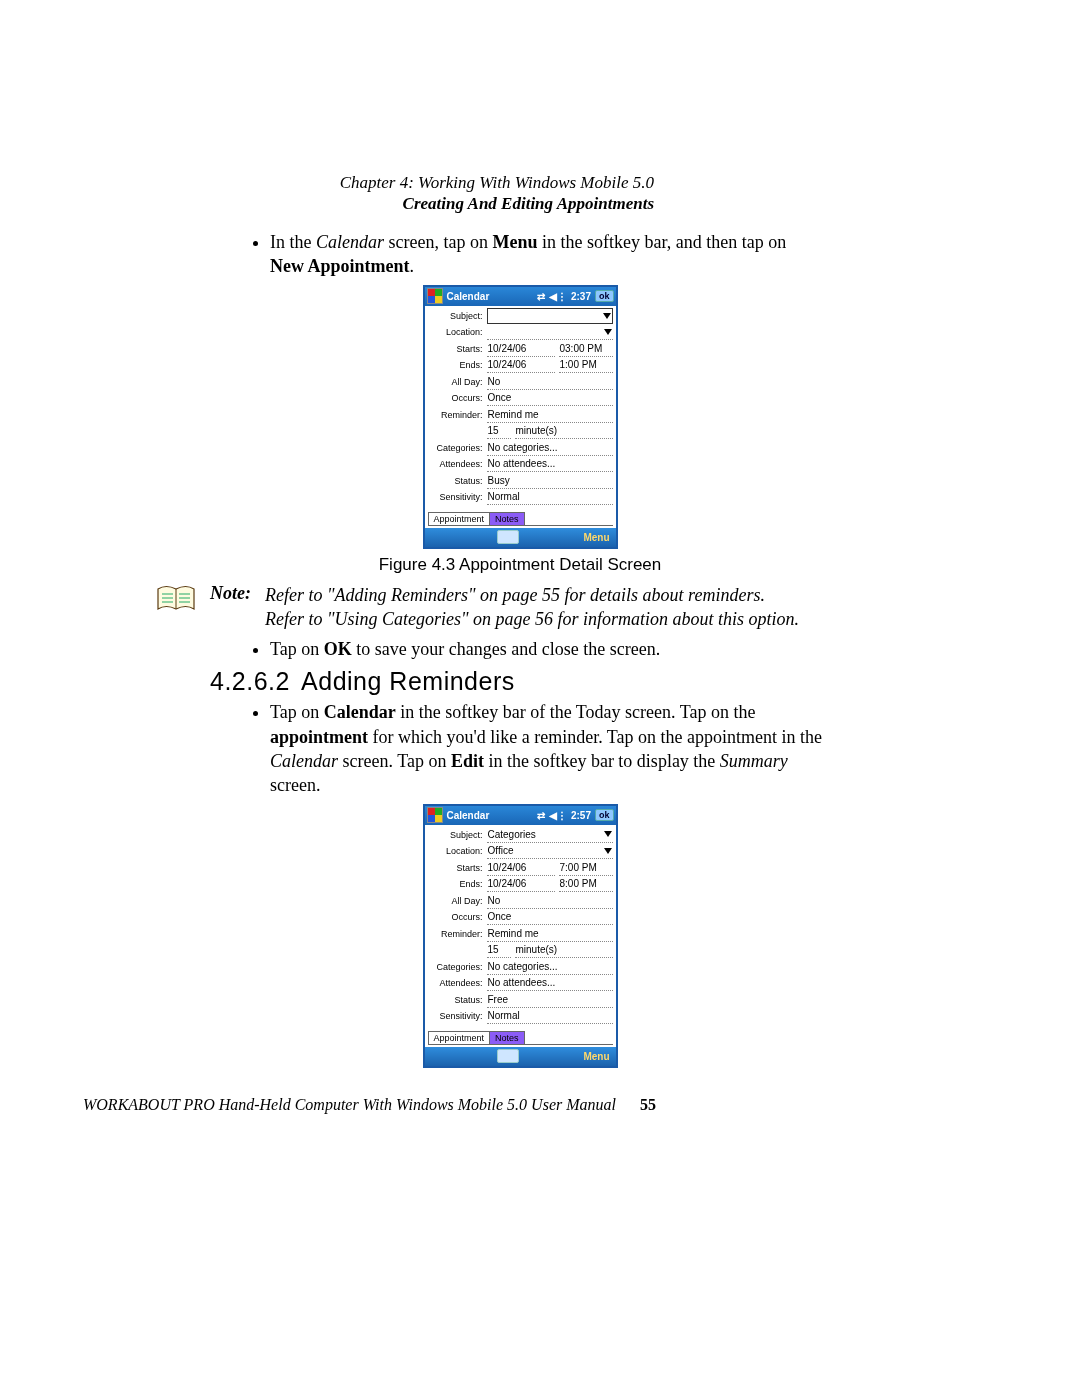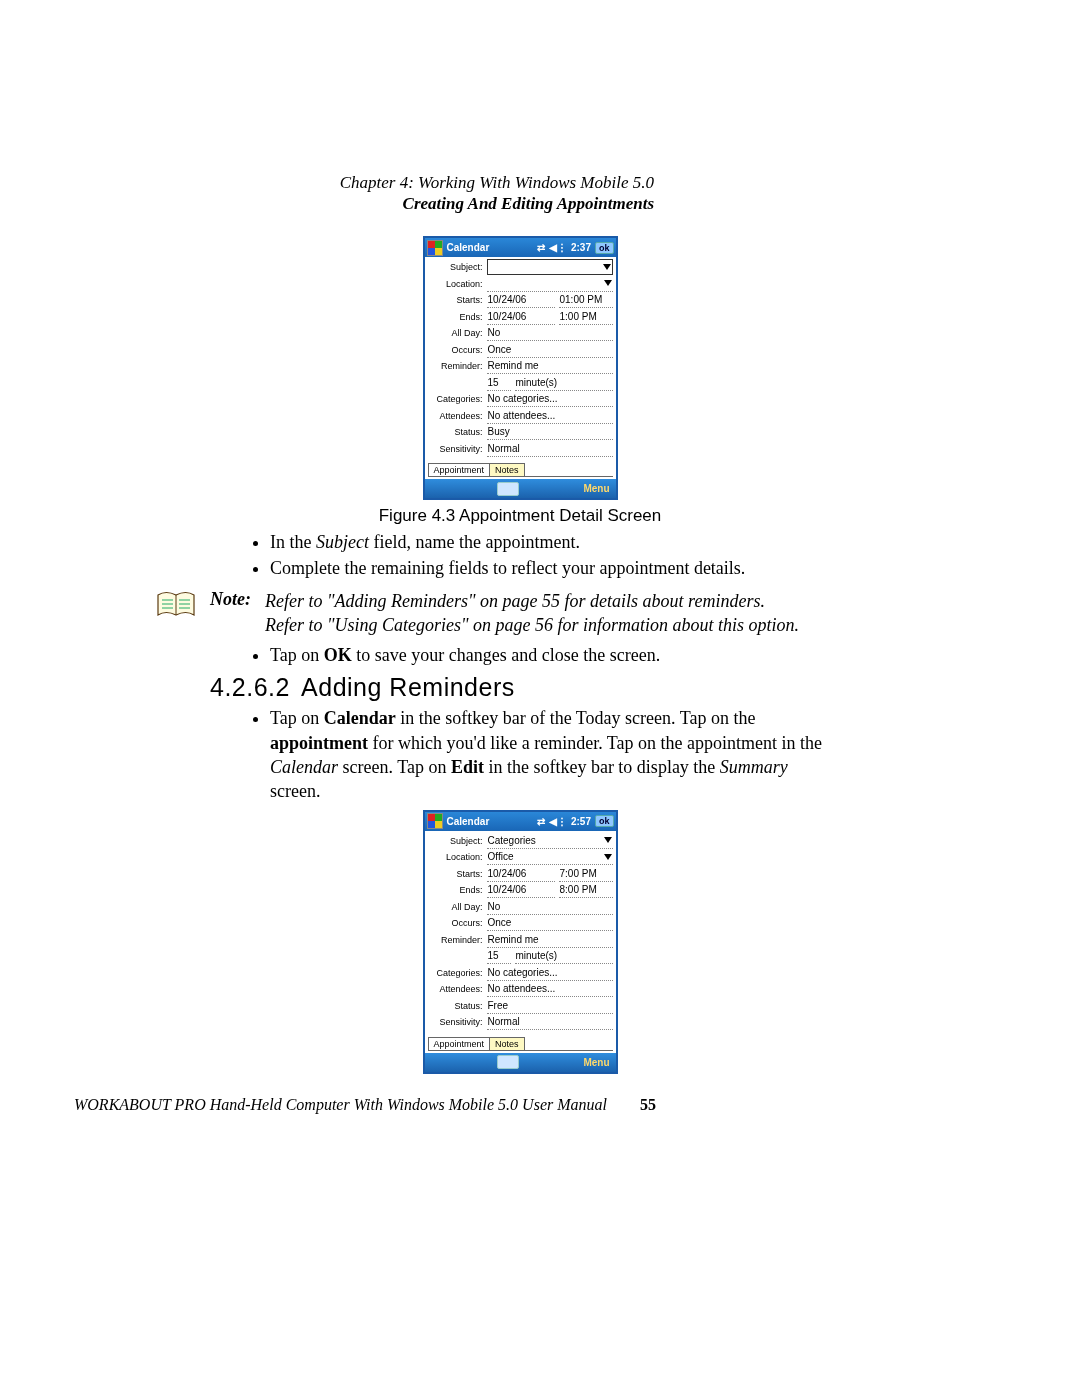--- a/index.html
+++ b/index.html
@@ -80,21 +80,21 @@
     font-size: 18px;
     line-height: 1.35;
   }
   .footer {
     position: absolute;
     bottom: 283px;
     right: 248px;
     font-style: italic;
     font-size: 16px;
   }
-  .footer .pnum { font-weight: bold; font-style: normal; margin-left: 29px; }
+  .footer .pnum { font-weight: bold; font-style: normal; margin-left: 20px; }
 
   
   .wm {
     width: 195px;
     margin: 6px auto 2px auto;
     border: 2px solid #1a5aa8;
     font-family: Tahoma, Arial, sans-serif;
     font-size: 10px;
     color: #000;
     box-sizing: border-box;
@@ -134,21 +134,21 @@
                    padding:0 1px; display:flex;align-items:center;height:15px;}
   .wm .row .inp {
     flex:1; height:14px; border:1px solid #333; background:#fff; padding:0 1px;
     display:flex; align-items:center; font-size:10px;
   }
   .wm .row .dd { width:0;height:0;border-left:4px solid transparent;border-right:4px solid transparent;
                  border-top:6px solid #000; margin-left:auto;}
   .wm .tabs { display:flex; border-bottom:1px solid #666; margin-top:6px;}
   .wm .tabs .tab {
     font-size:9px; padding:1px 5px; border:1px solid #666; border-bottom:none;
-    background:#fef9c3; margin-right:-1px;
+    background:#8b5cf6; margin-right:-1px;
   }
   .wm .tabs .tab.active { background:#fff;}
   .wm .softbar {
     height:19px; background:linear-gradient(#2f8ddd,#1b62ad);
     display:flex; align-items:center; color:#fff; font-weight:bold; font-size:10px;
   }
   .wm .softbar .kb {
     margin:0 auto; width:20px; height:12px; background:#cfe6ff;
     border:1px solid #9cc; border-radius:2px;
   }
@@ -163,20 +163,26 @@
 <div class="page">
 
   <div class="header">
     <div>Chapter 4:  Working With Windows Mobile 5.0</div>
     <div class="sub">Creating And Editing Appointments</div>
   </div>
 
   <div class="content">
 
 
+    <ul class="bullets">
+      <li>
+        <span>In the </span><span class="italic">Calendar</span><span> screen, tap on </span><span class="bold">Menu</span><span> in the softkey bar, and then tap on </span><br>
+        <span class="bold">New Appointment</span><span>.</span>
+      </li>
+    </ul>
 
     <div class="wm">
       <div class="titlebar">
         <span class="flag">
             <span class="r"></span>
             <span class="g"></span>
             <span class="b"></span>
             <span class="y"></span>
           </span>
         <span class="title">Calendar</span>
@@ -198,21 +204,21 @@
         <div class="row">
             <span class="lbl">Location:</span>
           <span class="val">
               <span></span>
               <span class="dd"></span>
             </span>
           </div>
         <div class="row">
             <span class="lbl">Starts:</span>
           <span class="val">10/24/06</span>
-          <span class="val2">01:00 PM</span>
+          <span class="val2">03:00 PM</span>
           </div>
         <div class="row">
             <span class="lbl">Ends:</span>
           <span class="val">10/24/06</span>
           <span class="val2">1:00 PM</span>
           </div>
         <div class="row">
             <span class="lbl">All Day:</span>
           <span class="val">No</span>
           </div>
@@ -252,26 +258,20 @@
       </div>
       <div class="softbar">
         <span style="width:40px"></span>
         <span class="kb"></span>
         <span class="menu">Menu</span>
       </div>
     </div>
 
     <div class="fig-caption">Figure 4.3 Appointment Detail Screen</div>
 
-    <ul class="bullets">
-      <li>
-        <span>In the </span><span class="italic">Subject</span><span> field, name the appointment.</span>
-      </li>
-      <li>Complete the remaining fields to reflect your appointment details.</li>
-    </ul>
 
     <div class="note-row">
       <div class="note-icon-wrap">
         <svg class="book" viewBox="0 0 40 32">
           <path d="M2 6 Q10 1 20 6 Q30 1 38 6 L38 26 Q30 21 20 26 Q10 21 2 26 Z" fill="#fefbe0" stroke="#5a3a10" stroke-width="1.2"></path>
           <path d="M20 6 L20 26" stroke="#5a3a10" stroke-width="1"></path>
           <path d="M6 11 H17 M6 15 H17 M6 19 H17" stroke="#2a6" stroke-width="1"></path>
           <path d="M23 11 H34 M23 15 H34 M23 19 H34" stroke="#2a6" stroke-width="1"></path>
         </svg>
       </div>

